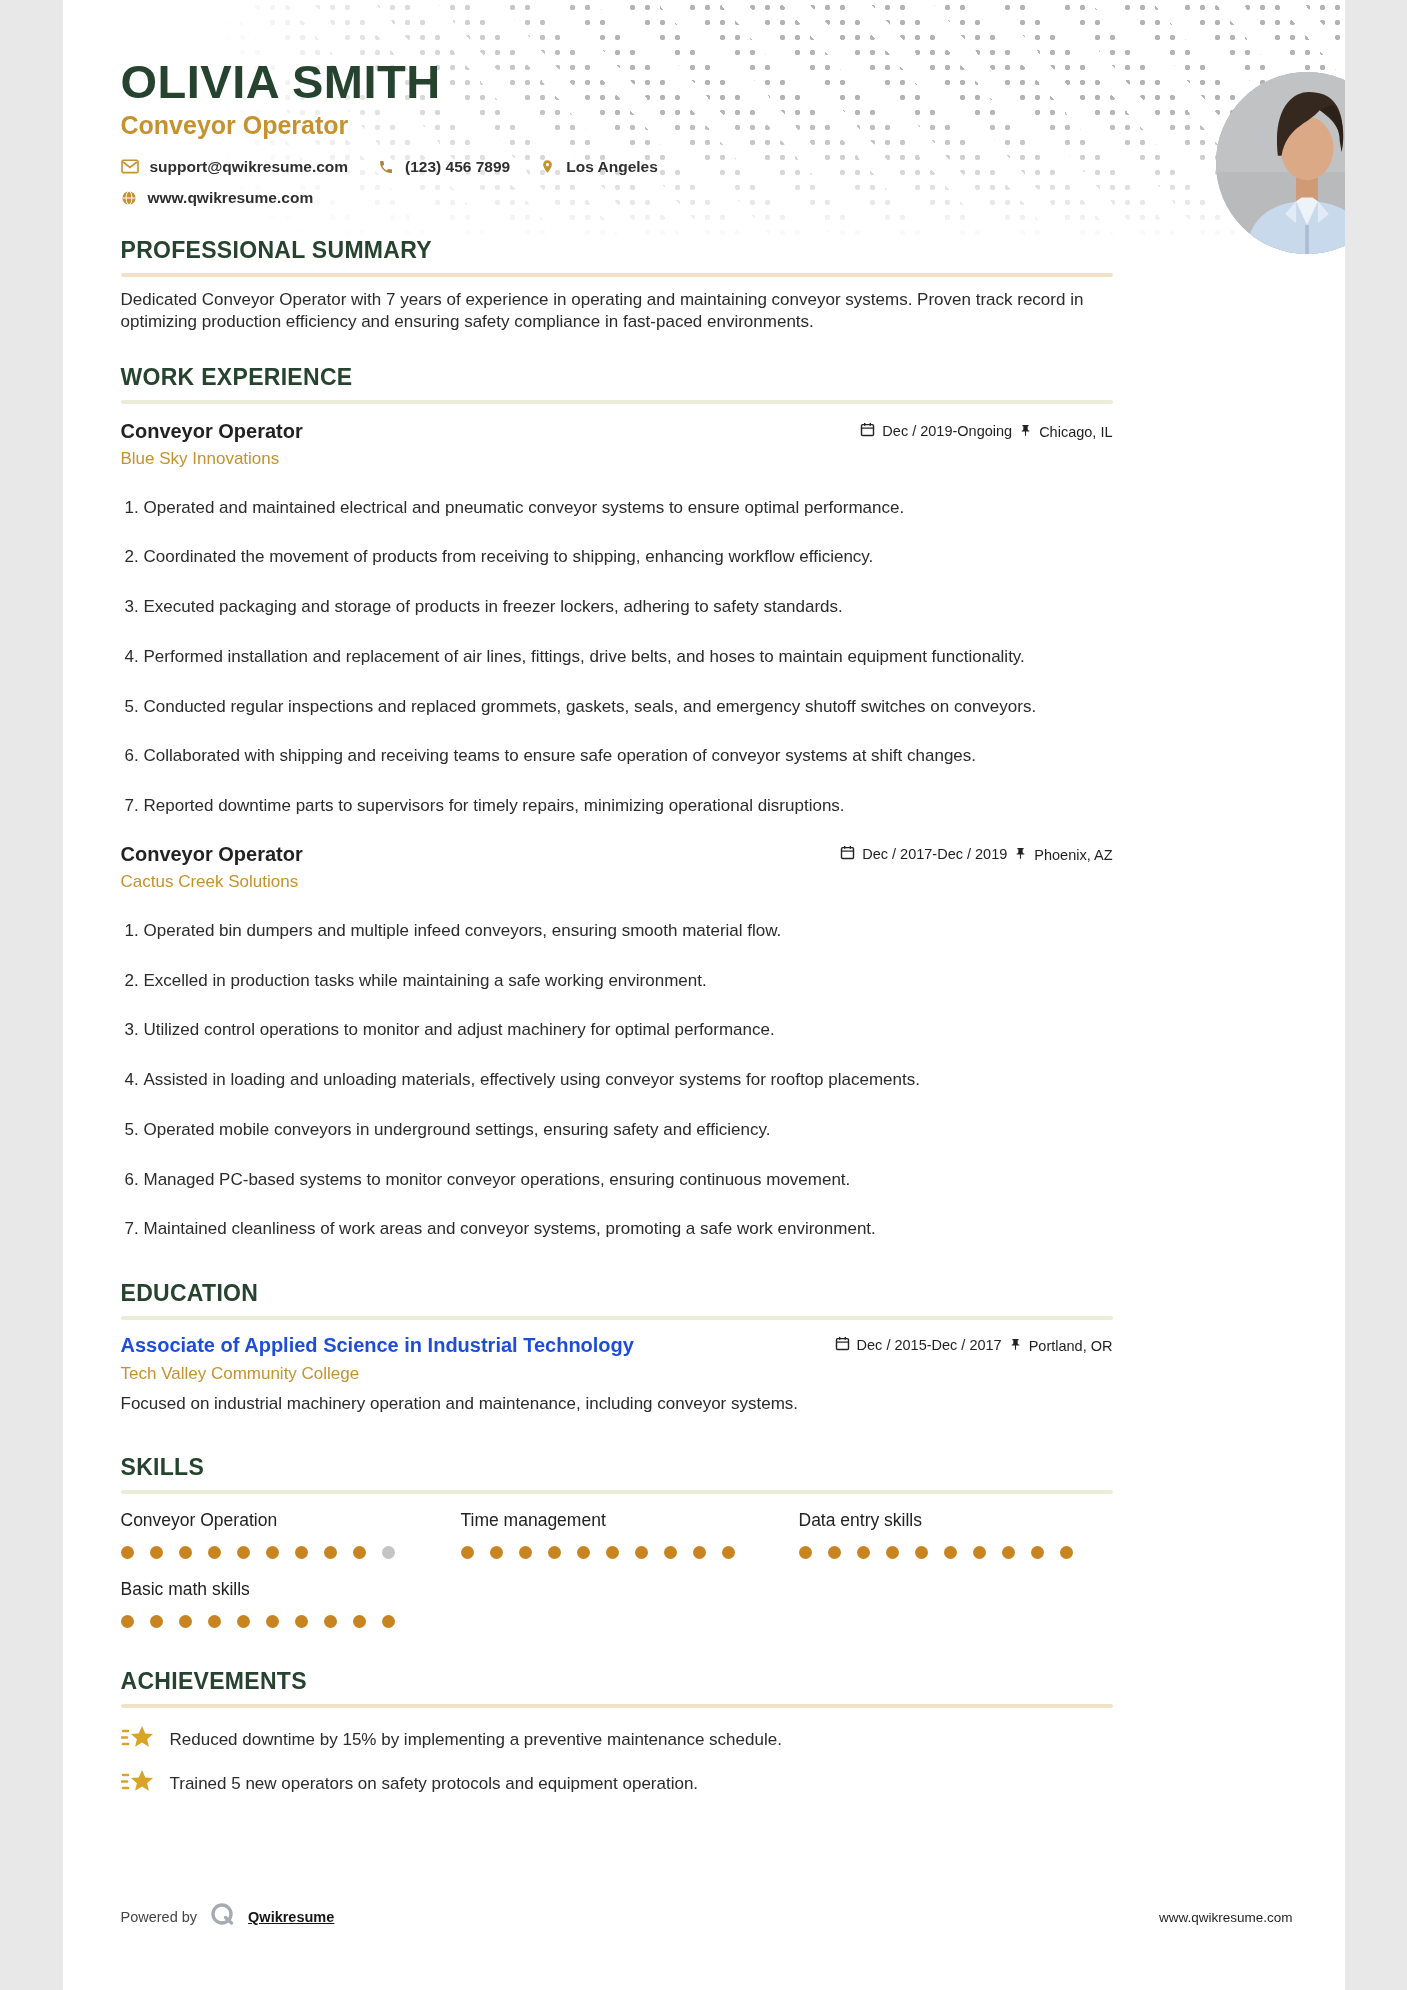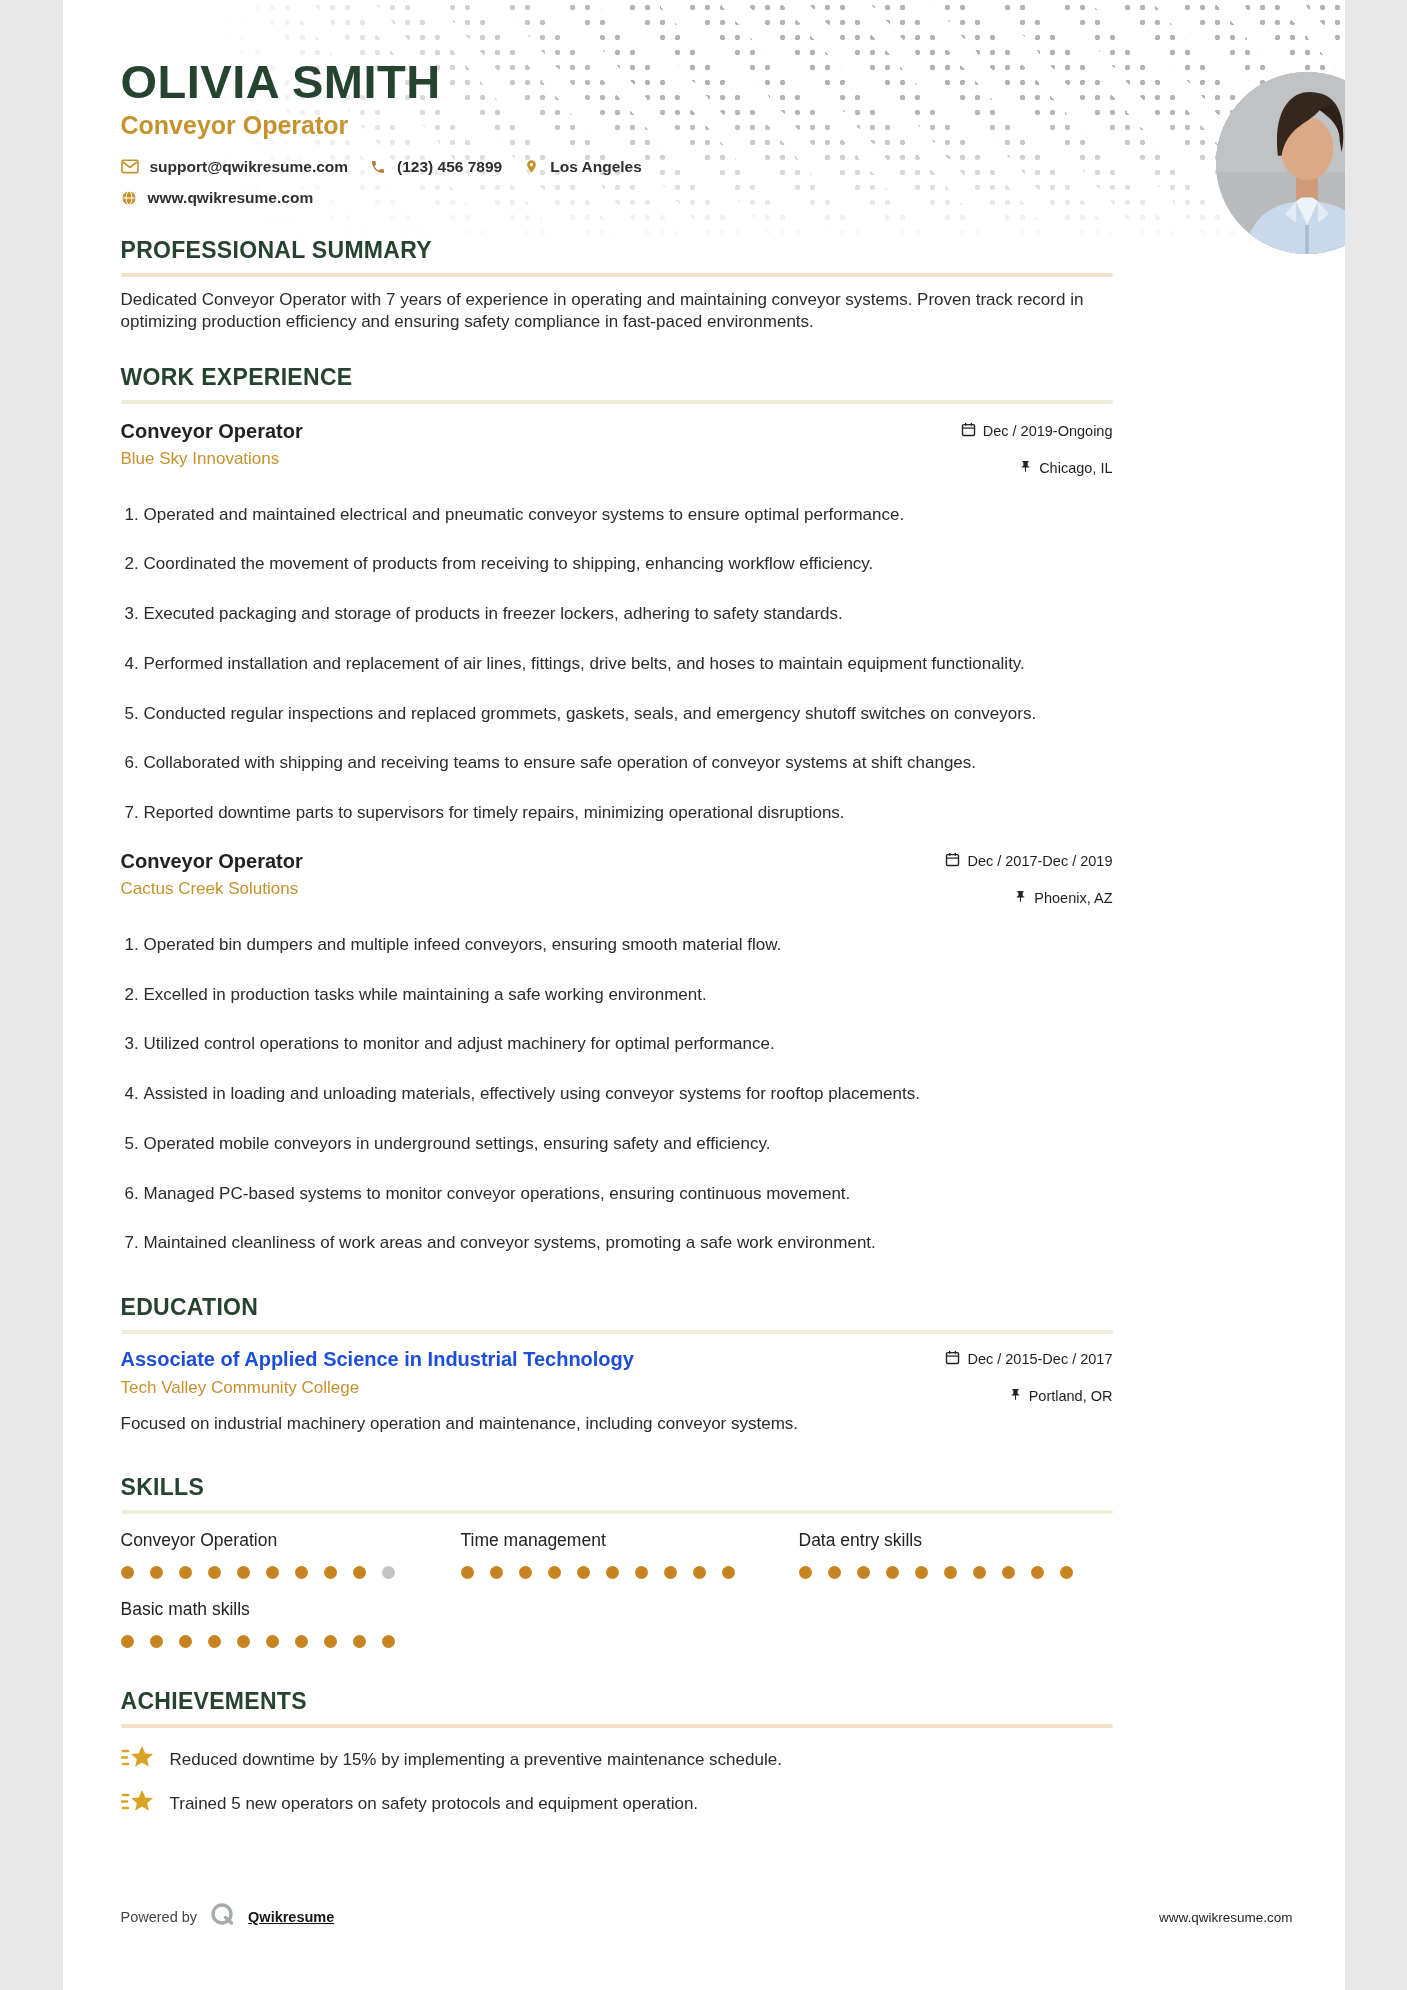--- a/index.html
+++ b/index.html
@@ -21,21 +21,21 @@
     content:"";position:absolute;inset:0;
     background:
       linear-gradient(to bottom, rgba(255,255,255,0) 42%, #fff 96%),
       linear-gradient(to left, rgba(255,255,255,0) 62%, #fff 96%);
   }
   
   .content{width:992px;margin-left:58px;position:relative;z-index:2;}
   .name{margin:0;padding-top:56px;font-size:47px;line-height:1.1;font-weight:700;
         color:#26432f;letter-spacing:.5px;}
   .job-subtitle{margin-top:3px;font-size:25px;font-weight:700;color:#c5922e;}
-  .contact-row{display:flex;align-items:center;gap:22px;margin-top:18px;}
+  .contact-row{display:flex;align-items:center;gap:30px;margin-top:18px;}
   .contact-row.second{margin-top:13px;}
   .contact-item{display:flex;align-items:center;gap:11px;font-size:15.5px;color:#2f2f2f;font-weight:600;}
   .contact-item svg{display:block;}
   .avatar{
     position:absolute;left:1153px;top:72px;width:182px;height:182px;border-radius:50%;
     overflow:hidden;z-index:3;background:linear-gradient(180deg,#c3c5c7 0%,#aeb1b3 100%);
   }
   .avatar svg{display:block;width:100%;height:100%;}
   
   .section{margin-top:30px;}
@@ -43,21 +43,21 @@
   .divider{height:4px;margin-top:9px;border-radius:2px;}
   .divider.peach{background:#f3e1c7;}
   .divider.pale{background:#edecd9;}
   .summary-text{margin-top:12px;font-size:17px;line-height:1.32;color:#2b2b2b;}
   
   .job{margin-top:16px;}
   .job + .job{margin-top:26px;}
   .job-head{display:flex;justify-content:space-between;align-items:flex-start;}
   .job-title{font-size:20px;font-weight:700;color:#222;line-height:1.15;}
   .company{margin-top:6px;font-size:17px;color:#c5922e;}
-  .meta{display:flex;flex-direction:column;align-items:flex-end;gap:20px;padding-top:2px;}
+  .meta{display:flex;align-items:flex-end;gap:7px;padding-top:2px;}
   .meta-row{display:flex;align-items:center;gap:7px;font-size:14.5px;color:#1f1f1f;white-space:nowrap;}
   ol.bullets{margin:14px 0 0 0;padding-left:23px;font-size:17px;line-height:1.28;color:#2b2b2b;}
   ol.bullets li{margin-bottom:2px;margin-top:28px;}
   
   .edu{margin-top:14px;}
   .degree{font-size:20px;font-weight:700;color:#1d4ed8;}
   .school{margin-top:7px;font-size:17px;color:#c5922e;}
   .edu-desc{margin-top:10px;font-size:17px;color:#2b2b2b;}
   
   .skills-grid{display:grid;grid-template-columns:340px 338px 314px;margin-top:16px;row-gap:20px;}

